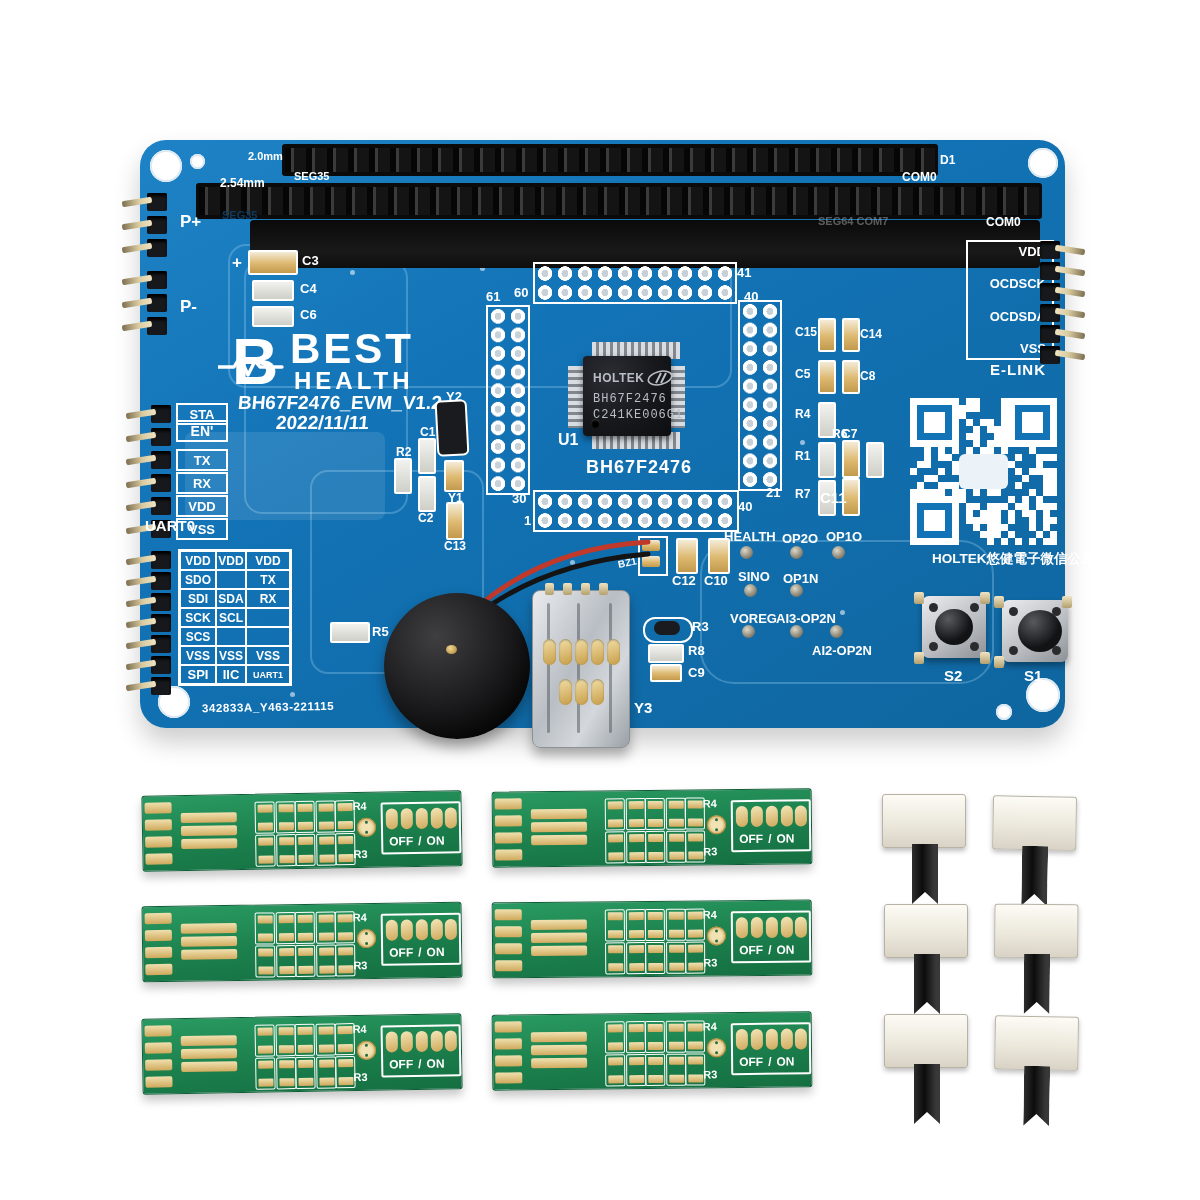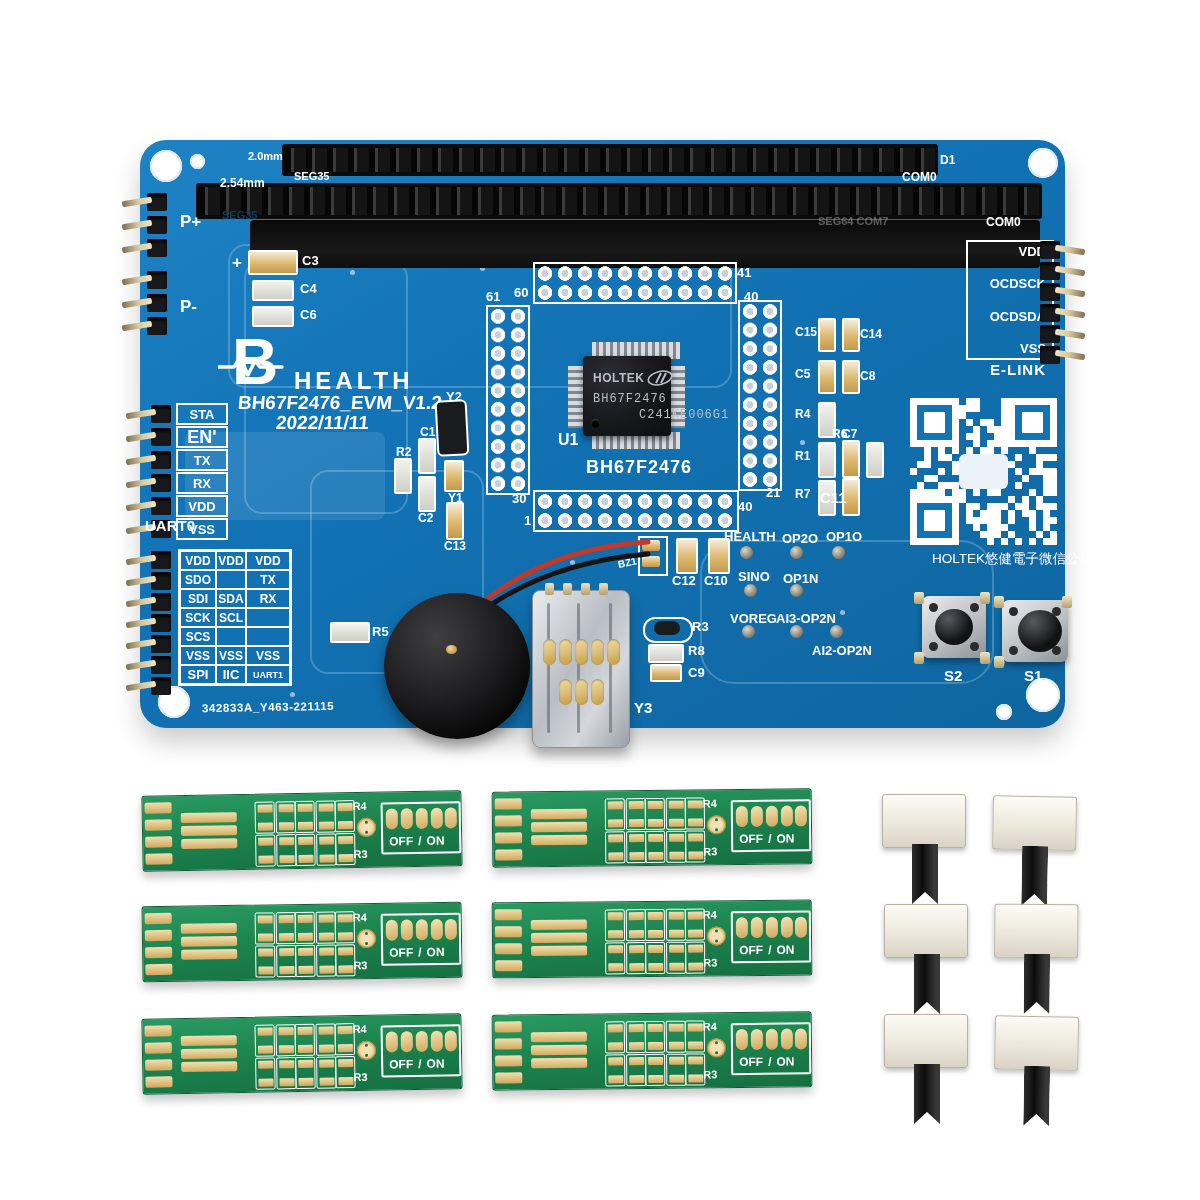--- a/index.html
+++ b/index.html
@@ -80,21 +80,21 @@
   .buzzer .pip{position:absolute;width:11px;height:9px;border-radius:50%;background:radial-gradient(circle at 40% 35%,#f0d794,#a87f2e);}
   .sim{position:absolute;border-radius:8px;border:1px solid #8d9196;
        background:linear-gradient(120deg,#e9ebee,#b9bec4 45%,#d4d8dc 70%,#9aa0a6);box-shadow:0 8px 12px rgba(0,0,0,.3);}
   .sim .slot{position:absolute;width:3px;background:rgba(90,95,100,.55);border-radius:2px;}
   .sim .oval{position:absolute;width:13px;height:26px;border-radius:7px;
              background:linear-gradient(160deg,#f2dfa8,#c69d46);box-shadow:inset 0 1px 2px rgba(0,0,0,.35);}
   .sim .toppin{position:absolute;width:9px;height:12px;background:linear-gradient(180deg,#efe4c2,#b4a070);border-radius:2px;}
 
   
   .qr-wrap{position:absolute;}
-  .qr-caption{position:absolute;color:#fff;font-weight:400;font-size:13.5px;white-space:nowrap;padding-left:28px;}
+  .qr-caption{position:absolute;color:#fff;font-weight:700;font-size:13.5px;white-space:nowrap;padding-left:28px;}
 
   
   .elink-box{position:absolute;border:2px solid #fff;display:flex;flex-direction:column;
              justify-content:space-between;align-items:flex-end;padding:3px 6px;}
   .elink-box div{color:#fff;font-weight:700;font-size:13px;line-height:1;}
 
   
   .strip-slot{position:absolute;width:318px;height:74px;}
   .strip{position:relative;width:318px;height:74px;border-radius:3px;
          background:linear-gradient(175deg,#2a9a62,#1b7f4c 55%,#156f41);
@@ -215,21 +215,21 @@
         <div class="pinrow">
           <span class="pin-lead"></span>
           <span class="pin-body"></span>
         </div>
         <div class="pinrow">
           <span class="pin-lead"></span>
           <span class="pin-body"></span>
         </div>
       </div>
     <div class="box-label" style="left:36px;top:263px;width:48px;height:18px;font-size:13px;">STA</div>
-    <div class="box-label" style="left:36px;top:286px;width:48px;height:18px;font-size:18px;">EN'</div>
+    <div class="box-label" style="left:36px;top:280px;width:48px;height:18px;font-size:14px;">EN'</div>
     <div class="box-label" style="left:36px;top:309px;width:48px;height:18px;font-size:13px;">TX</div>
     <div class="box-label" style="left:36px;top:332px;width:48px;height:18px;font-size:13px;">RX</div>
     <div class="box-label" style="left:36px;top:355px;width:48px;height:18px;font-size:13px;">VDD</div>
     <div class="box-label" style="left:36px;top:378px;width:48px;height:18px;font-size:13px;">VSS</div>
     <div class="sk" style="left:5px;top:378px;font-size:15px;">UART0</div>
 
     <div class="pingroup" style="left:-14px;top:410px;gap:1px;">
         <div class="pinrow">
           <span class="pin-lead"></span>
           <span class="pin-body"></span>
@@ -290,20 +290,21 @@
     <div class="sk" style="left:160px;top:142px;font-size:13px;">C4</div>
     <div class="smd gray" style="left:112px;top:166px;width:38px;height:17px;"></div>
     <div class="sk" style="left:160px;top:168px;font-size:13px;">C6</div>
 
     <div style="position:absolute;left:92px;top:185px;width:330px;height:110px;color:#fff;">
       <div style="position:absolute;left:0;top:0;font-size:64px;font-weight:700;">B
         <svg width="66" height="26" viewBox="0 0 66 26" style="position:absolute;left:-14px;top:28px;">
           <polyline points="0,14 16,14 22,4 30,22 37,8 42,14 64,14" fill="none" stroke="#ffffff" stroke-width="3.4" stroke-linejoin="round" stroke-linecap="round"></polyline>
         </svg>
       </div>
+      <div style="position:absolute;left:58px;top:0px;font-size:42px;font-weight:700;letter-spacing:3px;">BEST</div>
       <div style="position:absolute;left:62px;top:42px;font-size:24px;font-weight:700;letter-spacing:4px;">HEALTH</div>
     </div>
     <div class="sk" style="left:98px;top:253px;font-size:19px;transform:skewX(-5deg);">BH67F2476_EVM_V1.2</div>
     <div class="sk" style="left:136px;top:273px;font-size:19px;transform:skewX(-5deg);">2022/11/11</div>
 
     <div class="socket" style="left:393px;top:122px;width:200px;height:38px;background-size:20px 19px;"></div>
     <div class="socket" style="left:346px;top:165px;width:40px;height:186px;background-size:20px 18.6px;"></div>
     <div class="socket" style="left:598px;top:160px;width:40px;height:187px;background-size:20px 18.7px;"></div>
     <div class="socket" style="left:393px;top:350px;width:202px;height:38px;background-size:20px 19px;"></div>
     <div class="sk" style="left:346px;top:150px;font-size:13px;">61</div>
@@ -321,21 +322,21 @@
     <div class="lead-v" style="left:528px;top:226px;height:62px;"></div>
     <div class="mcu-body" style="left:443px;top:216px;width:88px;height:80px;">
       <div style="position:absolute;left:10px;top:14px;display:flex;align-items:center;gap:3px;">
         <span style="font-size:12px;font-weight:700;letter-spacing:.5px;">HOLTEK</span>
         <svg width="26" height="16" viewBox="0 0 26 16">
           <ellipse cx="13" cy="8" rx="12" ry="6.5" fill="none" stroke="#b9bec6" stroke-width="1.6" transform="rotate(-14 13 8)"></ellipse>
           <path d="M9 13 L14 3 M14 13 L19 3" stroke="#b9bec6" stroke-width="2" fill="none"></path>
         </svg>
       </div>
       <div class="mcu-text" style="position:absolute;left:10px;top:36px;">BH67F2476</div>
-      <div class="mcu-text" style="position:absolute;left:10px;top:52px;margin-left:46px;">C241KE006G1</div>
+      <div class="mcu-text" style="position:absolute;left:10px;top:52px;">C241KE006G1</div>
       <div class="pin1dot" style="left:8px;bottom:8px;"></div>
     </div>
     <div class="sk" style="left:418px;top:292px;font-size:16px;">U1</div>
     <div class="sk" style="left:446px;top:318px;font-size:18px;letter-spacing:1px;">BH67F2476</div>
 
     <div class="sk" style="left:306px;top:250px;font-size:13px;text-align:right;">Y2</div>
     <div class="smd blk" style="left:298px;top:262px;width:28px;height:52px;transform:rotate(-3deg);box-shadow:0 0 0 2px #fff;"></div>
     <div class="sk" style="left:280px;top:286px;font-size:12px;">C1</div>
     <div class="smd gray" style="left:278px;top:298px;width:14px;height:32px;"></div>
     <div class="sk" style="left:256px;top:306px;font-size:12px;">R2</div>

